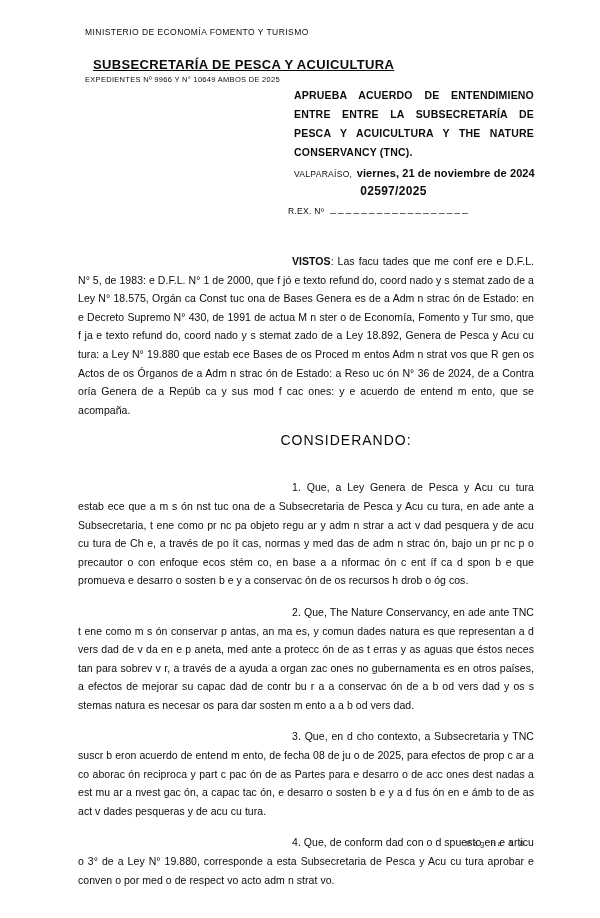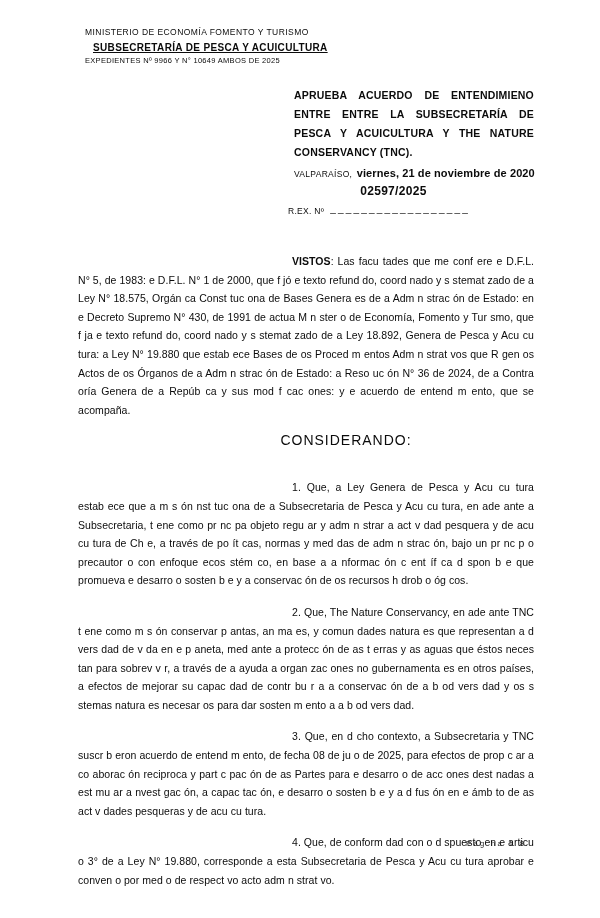--- a/index.html
+++ b/index.html
@@ -9,22 +9,22 @@
     margin:0 auto;
     background:#ffffff;
     font-family:"Liberation Sans","DejaVu Sans",sans-serif;
     color:#0b0b0b;
     overflow:hidden;
   }
   
   .letterhead{position:absolute;left:85px;top:27px;}
   .lh-ministry{font-size:8.5px;letter-spacing:.45px;white-space:nowrap;}
   .lh-subpesca{
-    font-size:10px;font-weight:bold;letter-spacing:.35px;
-    text-decoration:underline;margin:5px 0 0 8px;white-space:nowrap;
+    font-size:13px;font-weight:bold;letter-spacing:.35px;
+    text-decoration:underline;margin:20px 0 0 8px;white-space:nowrap;
   }
   .lh-expedientes{font-size:7.5px;letter-spacing:.3px;margin-top:3px;white-space:nowrap;}
   
   .title-block{
     position:absolute;left:294px;top:86px;width:240px;
     font-size:10.5px;font-weight:bold;line-height:19px;
     text-align:justify;letter-spacing:.2px;
   }
   
   .dateline{position:absolute;left:294px;top:163px;white-space:nowrap;}
@@ -66,21 +66,21 @@
   <div class="letterhead">
     <div class="lh-ministry">MINISTERIO DE ECONOMÍA FOMENTO Y TURISMO</div>
     <div class="lh-subpesca">SUBSECRETARÍA DE PESCA Y ACUICULTURA</div>
     <div class="lh-expedientes">EXPEDIENTES Nº 9966 Y N° 10649 AMBOS DE 2025</div>
   </div>
 
   <div class="title-block">APRUEBA ACUERDO DE ENTENDIMIENO ENTRE ENTRE LA SUBSECRETARÍA DE PESCA Y ACUICULTURA Y THE NATURE CONSERVANCY (TNC).</div>
 
   <div class="dateline">
     <span class="city">VALPARAÍSO,</span>
-    <span class="date">viernes, 21 de noviembre de 2020</span>
+    <span class="date">viernes, 21 de noviembre de 2024</span>
   </div>
 
   <div class="rex">
     <span class="rex-label">R.EX. Nº</span><span class="rex-slot"><span class="rex-dashes">__________________</span><span class="rex-number">02597/2025</span></span>
   </div>
 
   <div class="body-text">
     <p><span class="bold">VISTOS</span><span>: Las facu tades que me conf ere e  D.F.L. N° 5, de 1983: e  D.F.L. N° 1 de 2000, que f jó e  texto refund do, coord nado y s stemat zado de  a Ley N° 18.575, Orgán ca Const tuc ona  de Bases Genera es de  a Adm n strac ón de  Estado: en e  Decreto Supremo N° 430, de 1991 de  actua  M n ster o de Economía, Fomento y Tur smo, que f ja e  texto refund do, coord nado y s stemat zado de  a Ley 18.892, Genera  de Pesca y Acu cu tura: a Ley N° 19.880 que estab ece Bases de  os Proced m entos Adm n strat vos que R gen  os Actos de  os Órganos de  a Adm n strac ón de  Estado: a Reso uc ón N° 36 de 2024, de  a Contra oría Genera  de  a Repúb ca y sus mod f cac ones: y e  acuerdo de entend m ento, que se acompaña.</span></p>
 
     <div class="considerando">CONSIDERANDO:</div>

